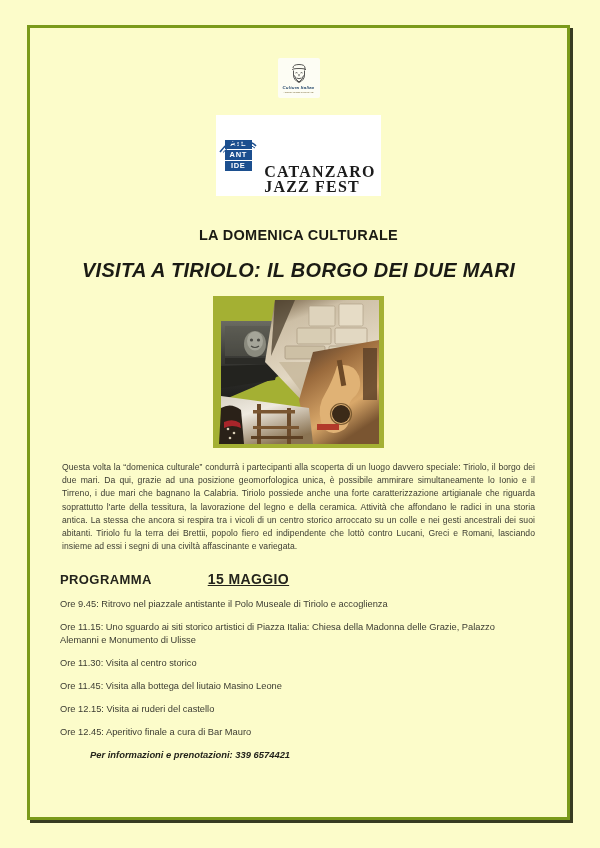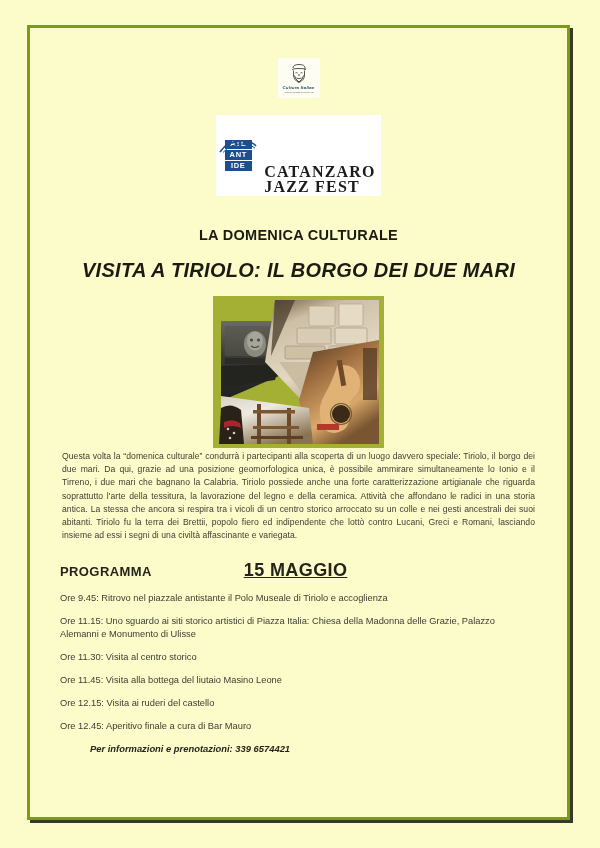--- a/index.html
+++ b/index.html
@@ -152,45 +152,44 @@
   .collage {
     width: 171px;
     height: 152px;
     background: #a4b033;
     position: relative;
     overflow: hidden;
   }
 
   
   .body-copy {
-    margin-top: 2px;
+    margin-top: 13px;
     font-size: 8.6px;
     line-height: 13.2px;
     color: #3c3c32;
     text-align: justify;
     padding: 0 4px 0 4px;
     letter-spacing: .05px;
   }
 
   
   .programma-row {
     margin-top: 18px;
     display: flex;
     align-items: baseline;
     padding-left: 2px;
-    gap: 36px;
   }
   .programma-label {
     font-size: 13px;
     font-weight: bold;
     color: #24241c;
     letter-spacing: .4px;
   }
   .programma-date {
-    font-size: 18px;
+    font-size: 14px;
     font-weight: bold;
     color: #24241c;
     letter-spacing: .4px;
     text-decoration: underline;
     margin-left: 56px;
   }
 
   
   .schedule {
     margin-top: 11px;

